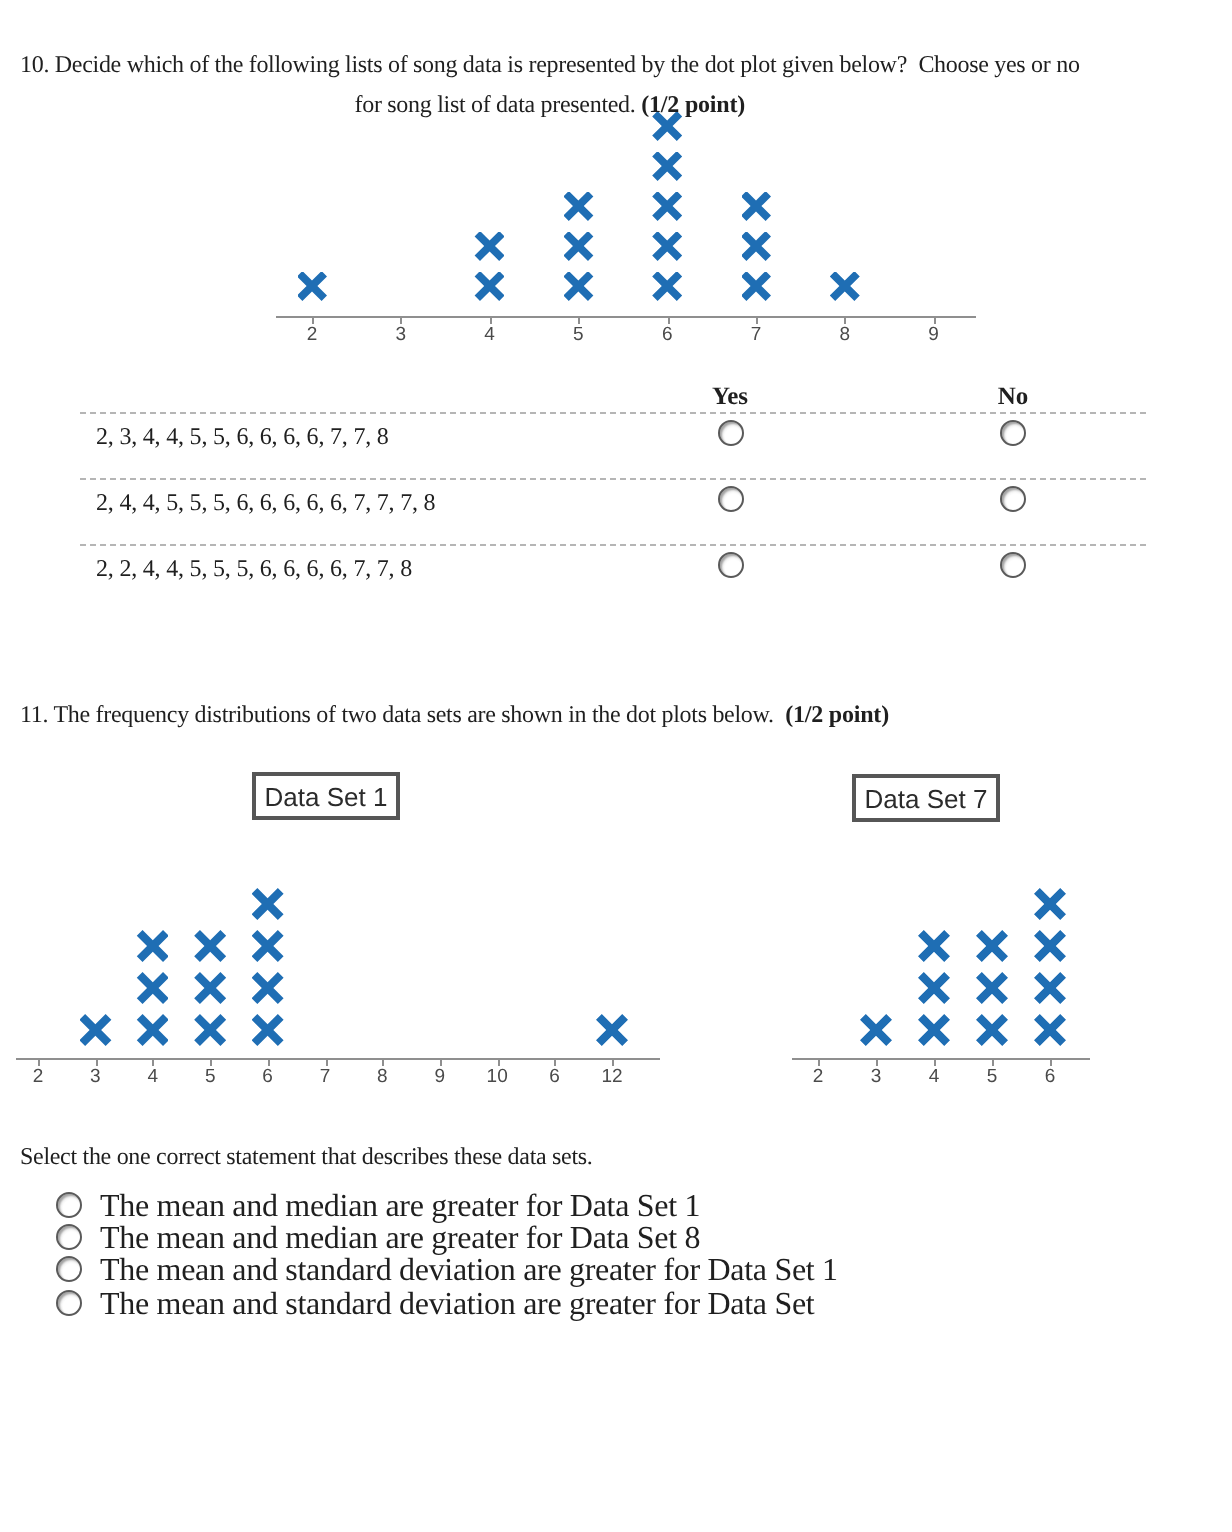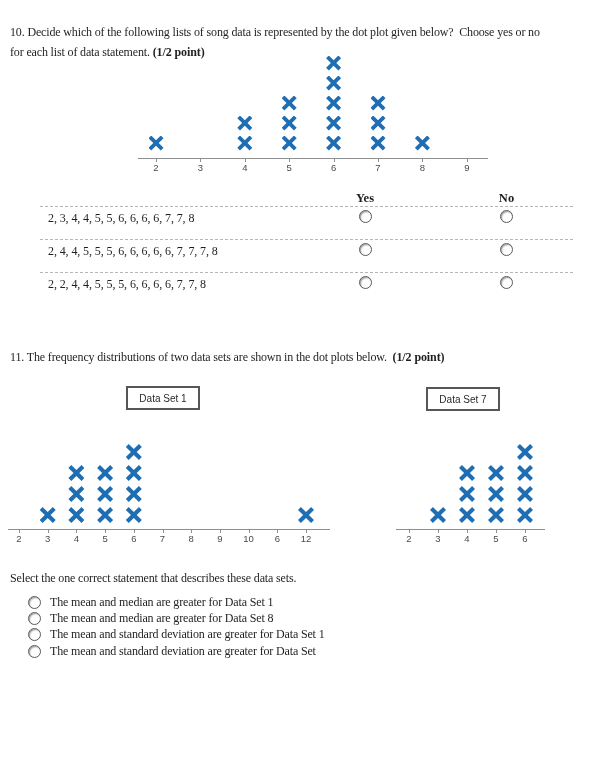--- a/index.html
+++ b/index.html
@@ -39,37 +39,37 @@
     display:inline-block; width:11px; height:11px; border-radius:50%;
     border:1px solid #5a5a5a; box-sizing:content-box; background:#fff;
     background: radial-gradient(circle at 62% 66%, #ffffff 42%, #ededed 68%, #bdbdbd 100%);
     box-shadow: inset 1px 1px 1px rgba(80,80,80,0.45);
   }
 
   
   .ds-label {
     position:absolute; width:74px; height:24px; box-sizing:border-box;
     border:2px solid #565656; background:#fff;
-    font-family:"Liberation Sans", sans-serif; font-size:10px; color:#2b2b2b;
+    font-family:"Liberation Sans", sans-serif; font-size:13px; color:#2b2b2b;
     display:flex; align-items:center; justify-content:center;
   }
 
   .select-prompt { position:absolute; left:10px; top:571px; font-size:12px; letter-spacing:-0.15px; }
   .options { position:absolute; left:28px; top:595px; }
-  .option { display:flex; align-items:flex-start; height:16.2px; font-size:12px; letter-spacing:-0.15px; }
+  .option { display:flex; align-items:flex-start; height:16.2px; font-size:16px; letter-spacing:-0.15px; }
   .option .radio { margin-right:9px; margin-top:1px; flex:none; }
 </style>
 </head>
 <body>
 
 <div>
 
-  <div class="abs q-text" style="left:10px; top:22px;">
+  <div class="abs q-text" style="left:10px; top:22px;text-align:center;">
     <div class="line">10. Decide which of the following lists of song data is represented by the dot plot given below?  Choose yes or no</div>
-    <div class="line"><span>for each list of data statement. </span><b>(1/2 point)</b></div>
+    <div class="line"><span>for song list of data presented. </span><b>(1/2 point)</b></div>
   </div>
 
   <div class="plot" style="left:135px; top:52px; width:360px; height:130px;">
       <div class="axis-line" style="left: 3px; top: 106px; width: 350px;"></div>
       <div class="tick-mark" style="left: 21px; top: 107px;"></div>
       <div class="tick-label" style="left: 21px; top: 110px;">2</div>
       <div class="xmark" style="left: 13.5px; top: 83.5px; width: 15px; height: 15px; background: rgb(31, 110, 180);"></div>
       <div class="tick-mark" style="left: 65.4px; top: 107px;"></div>
       <div class="tick-label" style="left: 65.4px; top: 110px;">3</div>
       <div class="tick-mark" style="left: 109.8px; top: 107px;"></div>

